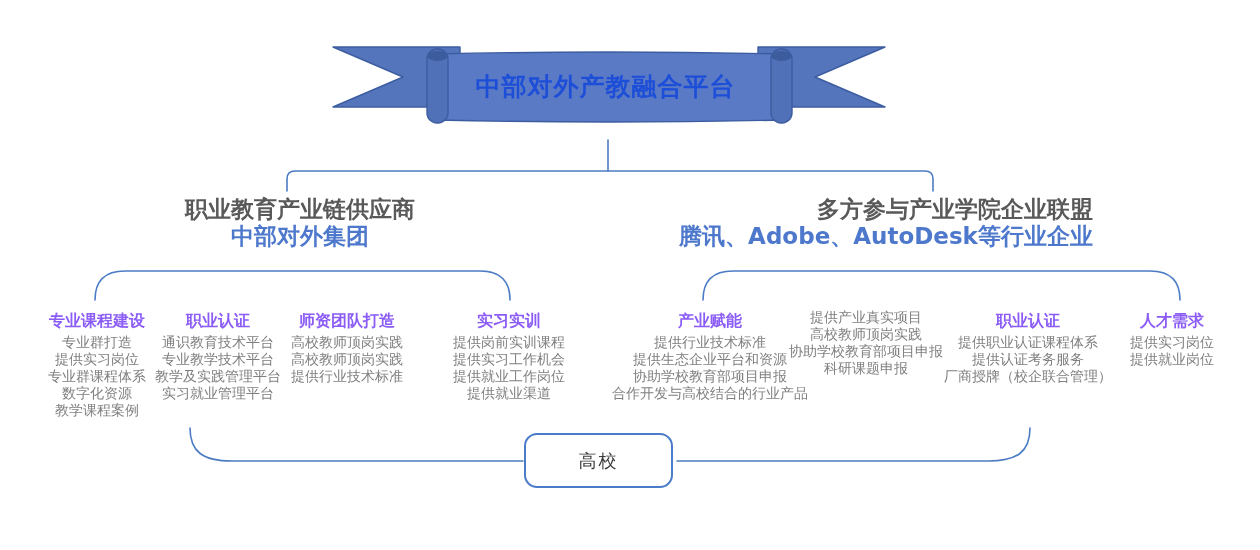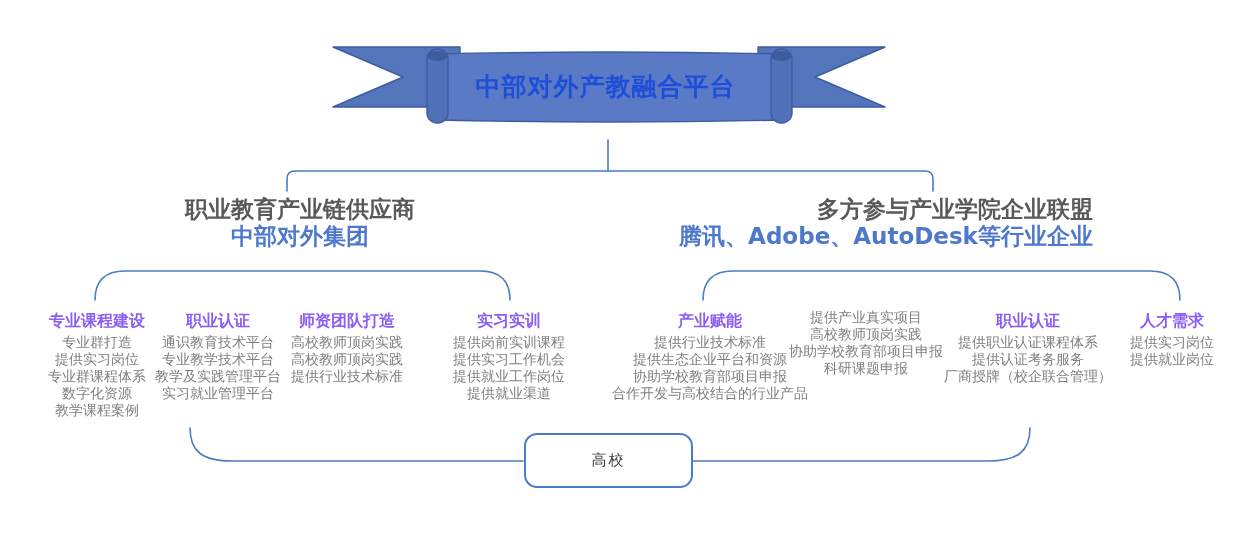--- a/index.html
+++ b/index.html
@@ -29,25 +29,25 @@
   }
   .bh-line1{color:#595959;text-align:right;}
   .bh-line2{color:#4d78cc;}
   .col{
     position:absolute;top:309px;transform:translateX(-50%);
     text-align:center;white-space:nowrap;
   }
   .col-title{font-size:16px;font-weight:bold;color:#8b5cf6;line-height:24px;margin-bottom:1px;}
   .col-item{font-size:14px;color:#7f7f7f;line-height:17px;}
   .bottom-box{
-    position:absolute;left:524px;top:433px;width:169px;height:55px;
+    position:absolute;left:524px;top:433px;width:149px;height:55px;
     box-sizing:border-box;
     border:2.5px solid #4a7cc9;border-radius:13px;background:#ffffff;
     display:flex;align-items:center;justify-content:center;
-    font-size:15px;color:#3a3a3a;letter-spacing:2px;
+    font-size:18px;color:#3a3a3a;letter-spacing:2px;
   }
 </style>
 </head>
 <body>
 
 <div class="canvas">
 
   <svg class="overlay" viewBox="0 0 1260 550">
 
     <g>

